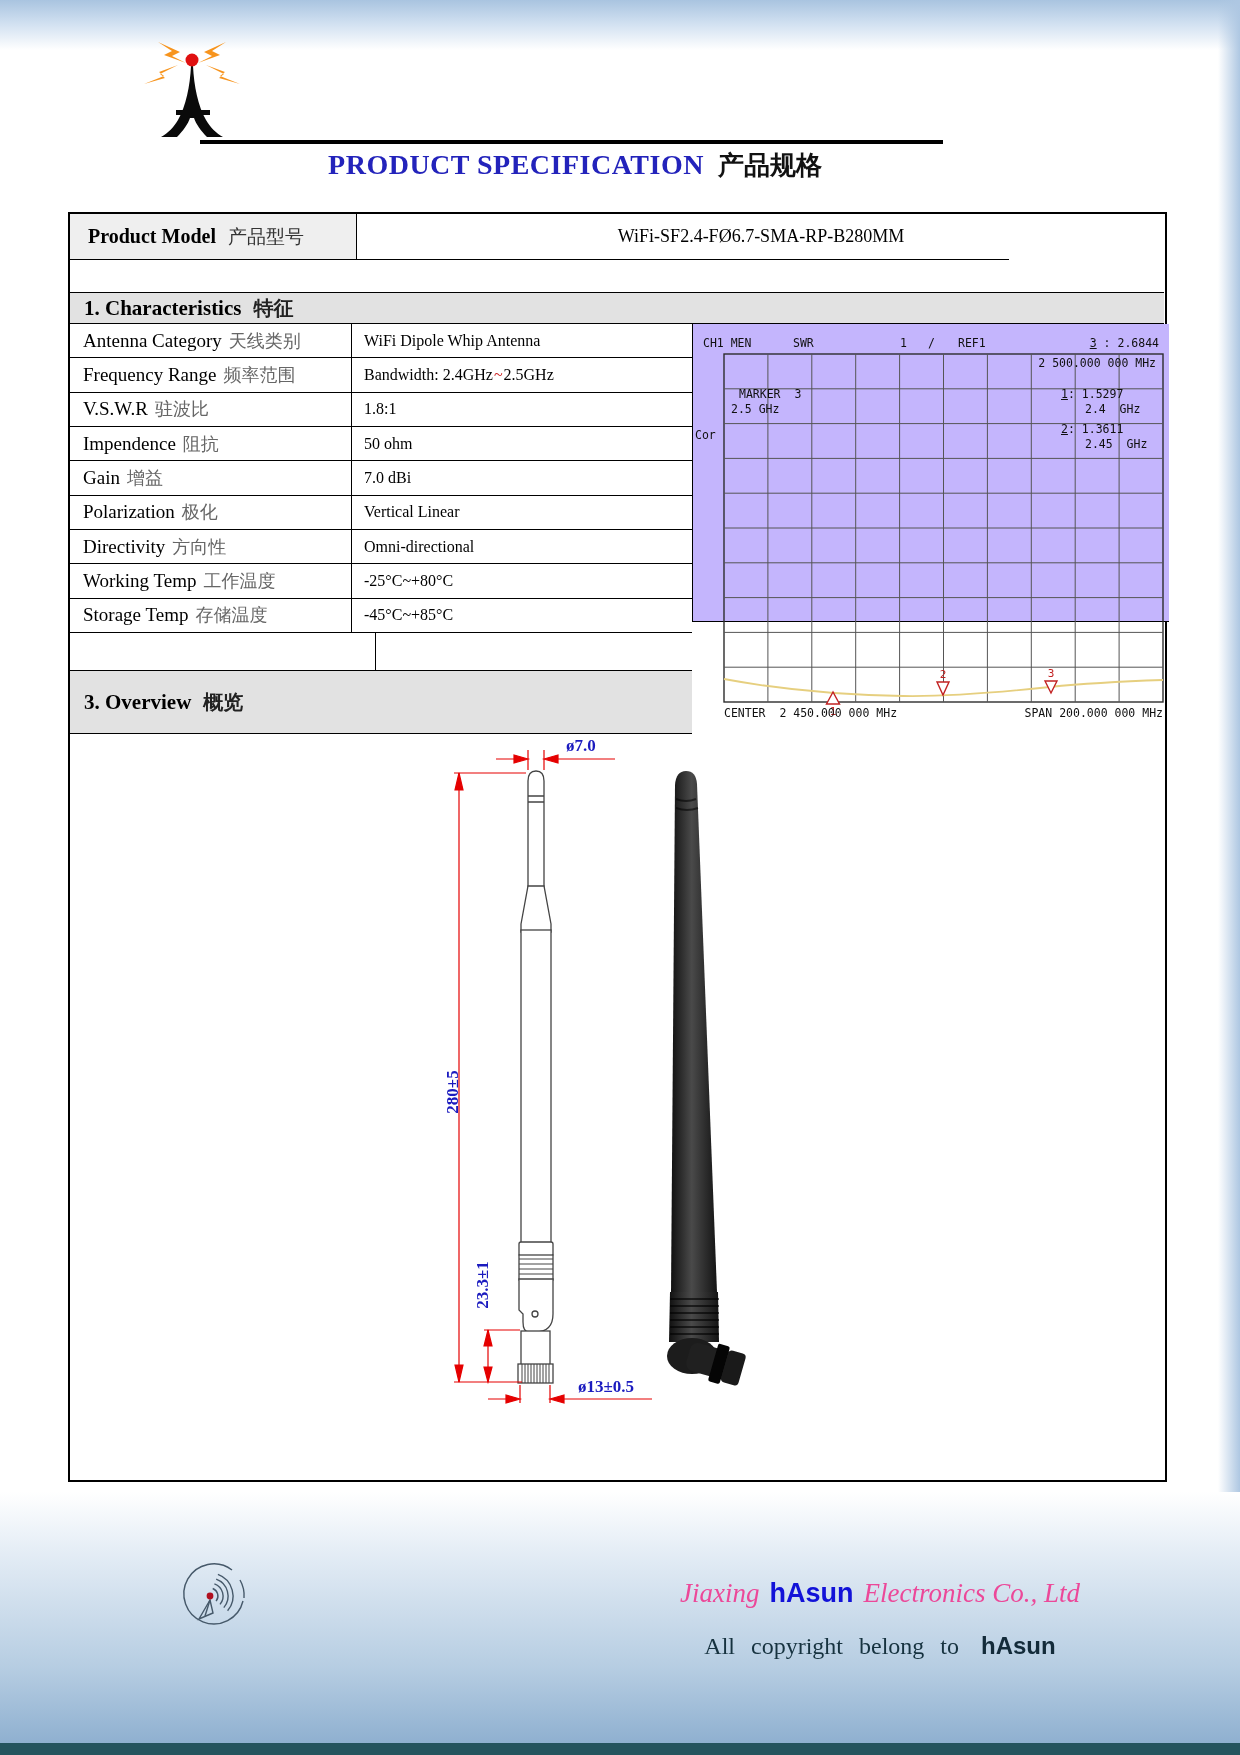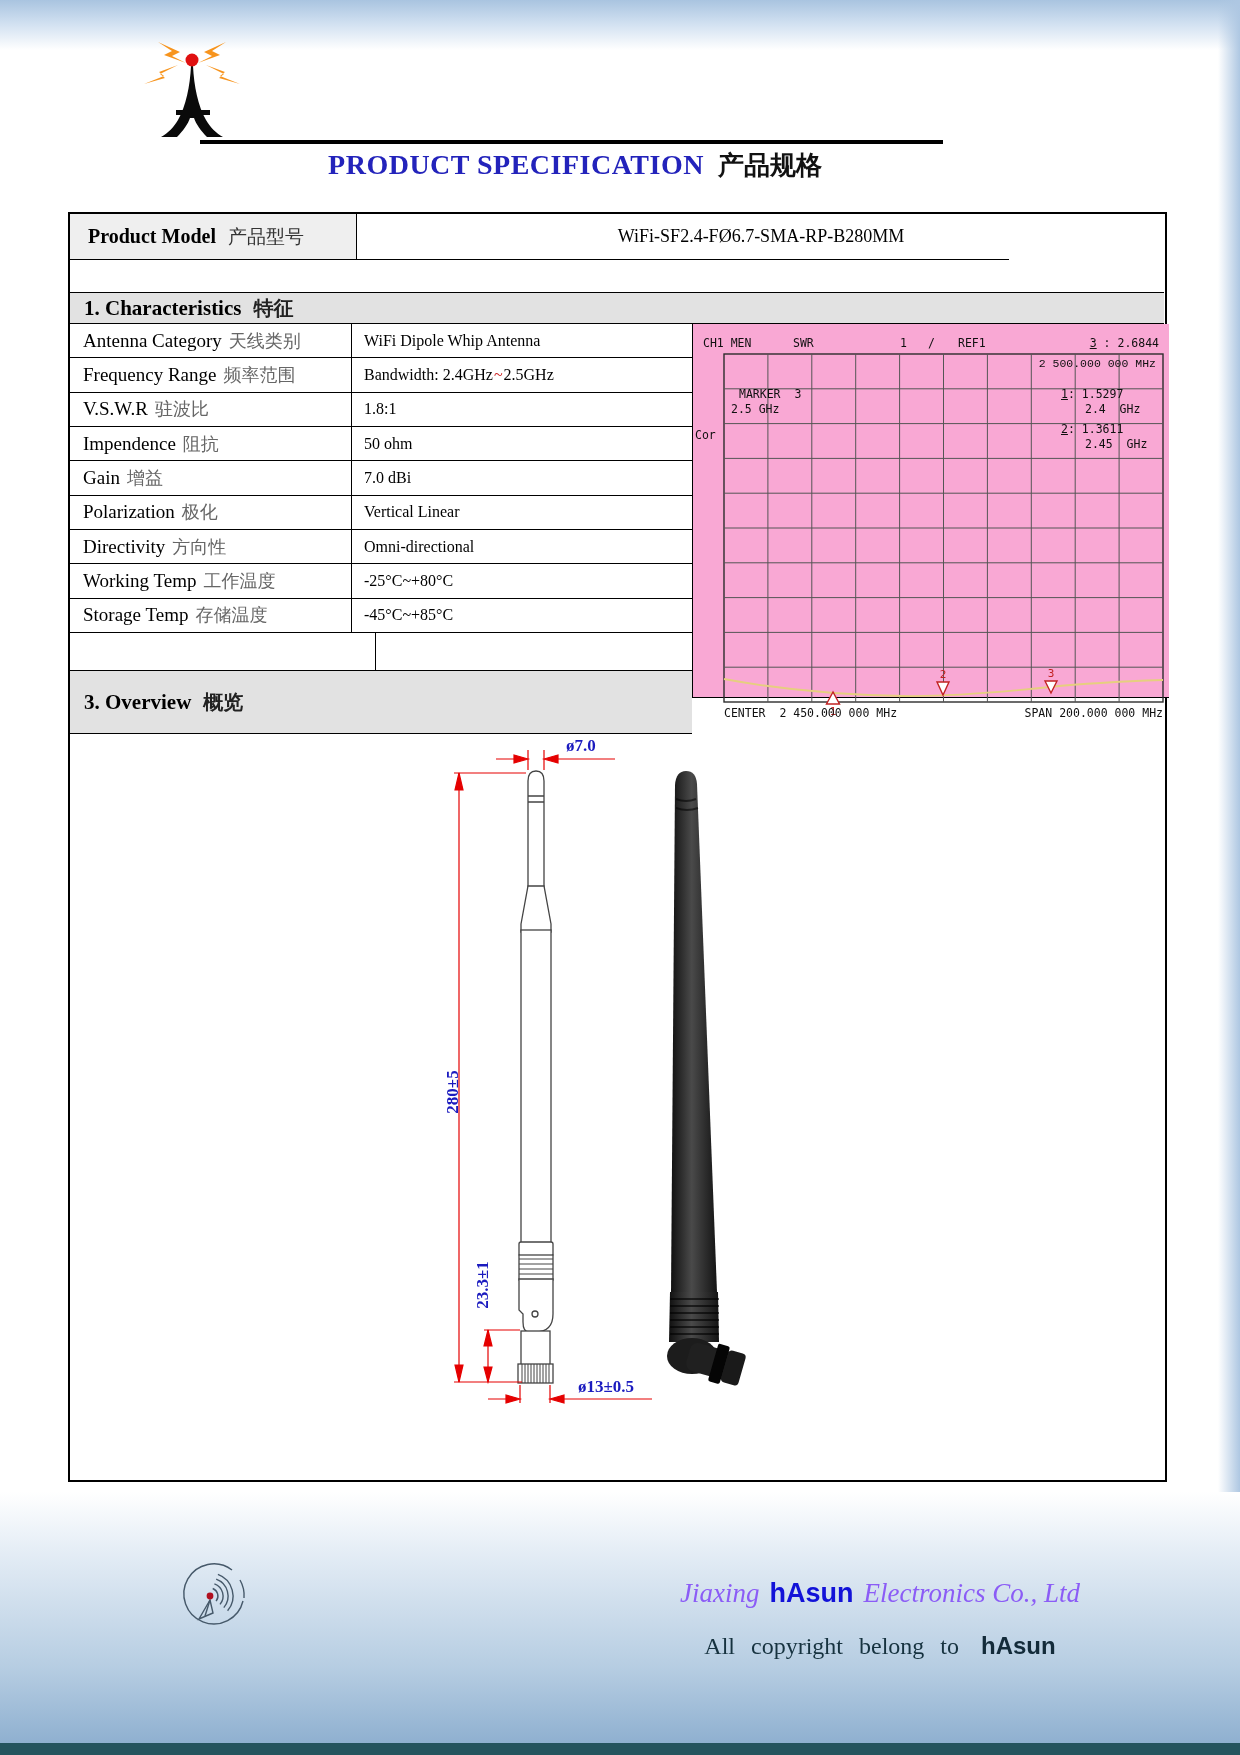--- a/index.html
+++ b/index.html
@@ -33,31 +33,31 @@
   .char-rows{left:0;top:110px;width:622px;height:309px;display:flex;flex-direction:column;}
   .crow{flex:1;display:flex;border-bottom:1px solid #000;box-sizing:border-box;}
   .crow:last-child{border-bottom:1px solid #000;}
   .clabel{width:282px;border-right:1px solid #000;box-sizing:border-box;padding-left:13px;display:flex;align-items:center;white-space:nowrap;}
   .clabel .en{font-size:19px;color:#000;}
   .clabel .zh{font-size:18px;color:#666;margin-left:7px;}
   .cvalue{flex:1;display:flex;align-items:center;padding-left:12px;font-size:16px;color:#000;white-space:nowrap;}
   .tilde{color:#cc2222;padding:0 1px;}
   .divider-stub{left:305px;top:419px;width:1px;height:37px;background:#000;}
   
-  .chart-cell{left:622px;top:110px;width:477px;height:374px;border-left:1px solid #000;border-bottom:1px solid #000;box-sizing:border-box;background:#f9a8d4;}
+  .chart-cell{left:622px;top:110px;width:477px;height:298px;border-left:1px solid #000;border-bottom:1px solid #000;box-sizing:border-box;background:#c4b5fd;}
   .ct{position:absolute;font-family:"DejaVu Sans Mono","Liberation Mono",monospace;font-size:11.5px;color:#101010;white-space:pre;line-height:13px;}
   .ct .u{text-decoration:underline;}
   .mdigit{position:absolute;font-family:"DejaVu Sans Mono",monospace;font-size:11px;color:#c22222;width:12px;text-align:center;}
   .r-align{text-align:right;}
   
   .dim{position:absolute;color:#1b1bbf;font-weight:bold;font-size:17px;white-space:nowrap;font-family:"Liberation Serif","DejaVu Serif",serif;}
   .rot{transform:rotate(-90deg);text-align:center;}
   
   .f-line1{left:580px;top:1578px;width:600px;text-align:center;white-space:nowrap;}
-  .f-gold{color:#8b5cf6;font-style:italic;font-size:27px;text-align:center;}
+  .f-gold{color:#ec4899;font-style:italic;font-size:27px;text-align:center;}
   .f-brand{color:#1212d8;font-weight:bold;font-size:27px;font-family:"Liberation Sans","DejaVu Sans",sans-serif;font-style:normal;margin:0 6px;}
   .f-line2{left:580px;top:1632px;width:600px;text-align:center;white-space:nowrap;color:#16323f;font-size:24px;word-spacing:10px;}
   .f-brand2{color:#132b3a;font-weight:bold;font-size:24px;font-family:"Liberation Sans","DejaVu Sans",sans-serif;margin-left:6px;word-spacing:0;}
 </style>
 </head>
 <body>
 
 <div class="abs top-band"></div>
 <div class="abs right-band"></div>
 <div class="abs footer"></div>
@@ -181,21 +181,21 @@
       <polygon points="140,368 133.5,380 146.5,380" fill="#ffffff" stroke="#c22222" stroke-width="1.4"></polygon>
       <polygon points="244,358 256,358 250,371" fill="#ffffff" stroke="#c22222" stroke-width="1.4"></polygon>
       <polygon points="352,357 364,357 358,369" fill="#ffffff" stroke="#c22222" stroke-width="1.4"></polygon>
     </svg>
     <div class="ct" style="left:10px;top:13px;">CH1 MEN</div>
     <div class="ct" style="left:100px;top:13px;">SWR</div>
     <div class="ct" style="left:207px;top:13px;">1</div>
     <div class="ct" style="left:235px;top:13px;">/</div>
     <div class="ct" style="left:265px;top:13px;">REF1</div>
     <div class="ct r-align" style="left:340px;top:13px;width:126px;"><span class="u">3</span><span> : </span><span>2.6844</span></div>
-    <div class="ct r-align" style="left:230px;top:33px;width:233px;font-family:Liberation Mono, monospace;">2 500.000 000 MHz</div>
+    <div class="ct r-align" style="left:230px;top:33px;width:233px;">2 500.000 000 MHz</div>
     <div class="ct" style="left:46px;top:64px;">MARKER  3</div>
     <div class="ct" style="left:38px;top:79px;">2.5 GHz</div>
     <div class="ct" style="left:368px;top:64px;"><span class="u">1</span><span>:</span> <span>1.5297</span></div>
     <div class="ct" style="left:392px;top:79px;">2.4  GHz</div>
     <div class="ct" style="left:368px;top:99px;"><span class="u">2</span><span>:</span> <span>1.3611</span></div>
     <div class="ct" style="left:392px;top:114px;">2.45  GHz</div>
     <div class="ct" style="left:2px;top:105px;">Cor</div>
     <div class="mdigit" style="left:134px;top:381px;">1</div>
     <div class="mdigit" style="left:244px;top:344px;">2</div>
     <div class="mdigit" style="left:352px;top:343px;">3</div>

